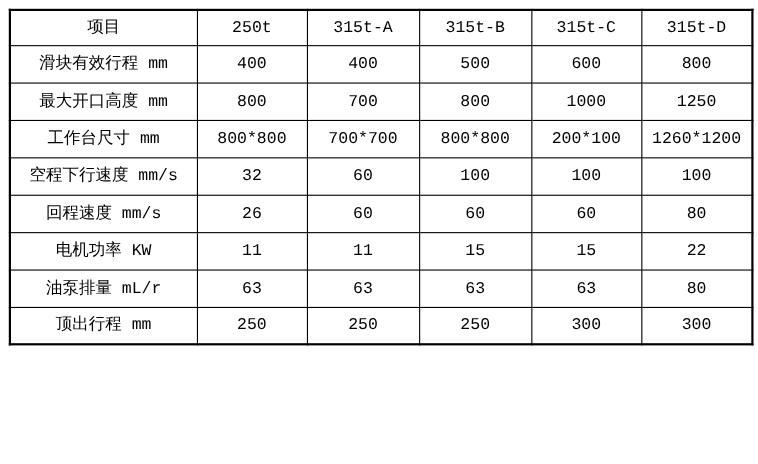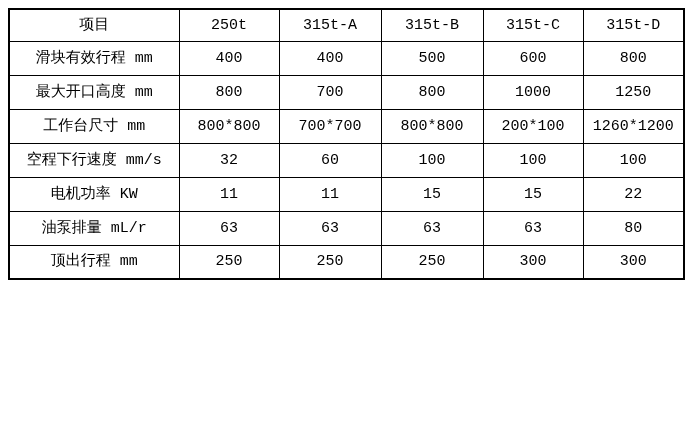--- a/index.html
+++ b/index.html
@@ -96,20 +96,28 @@
       </tr>
       <tr>
         <th>空程下行速度 mm/s</th>
         <td>32</td>
         <td>60</td>
         <td>100</td>
         <td>100</td>
         <td>100</td>
       </tr>
       <tr>
+        <th>回程速度 mm/s</th>
+        <td>26</td>
+        <td>60</td>
+        <td>60</td>
+        <td>60</td>
+        <td>80</td>
+      </tr>
+      <tr>
         <th>电机功率 KW</th>
         <td>11</td>
         <td>11</td>
         <td>15</td>
         <td>15</td>
         <td>22</td>
       </tr>
       <tr>
         <th>油泵排量 mL/r</th>
         <td>63</td>

